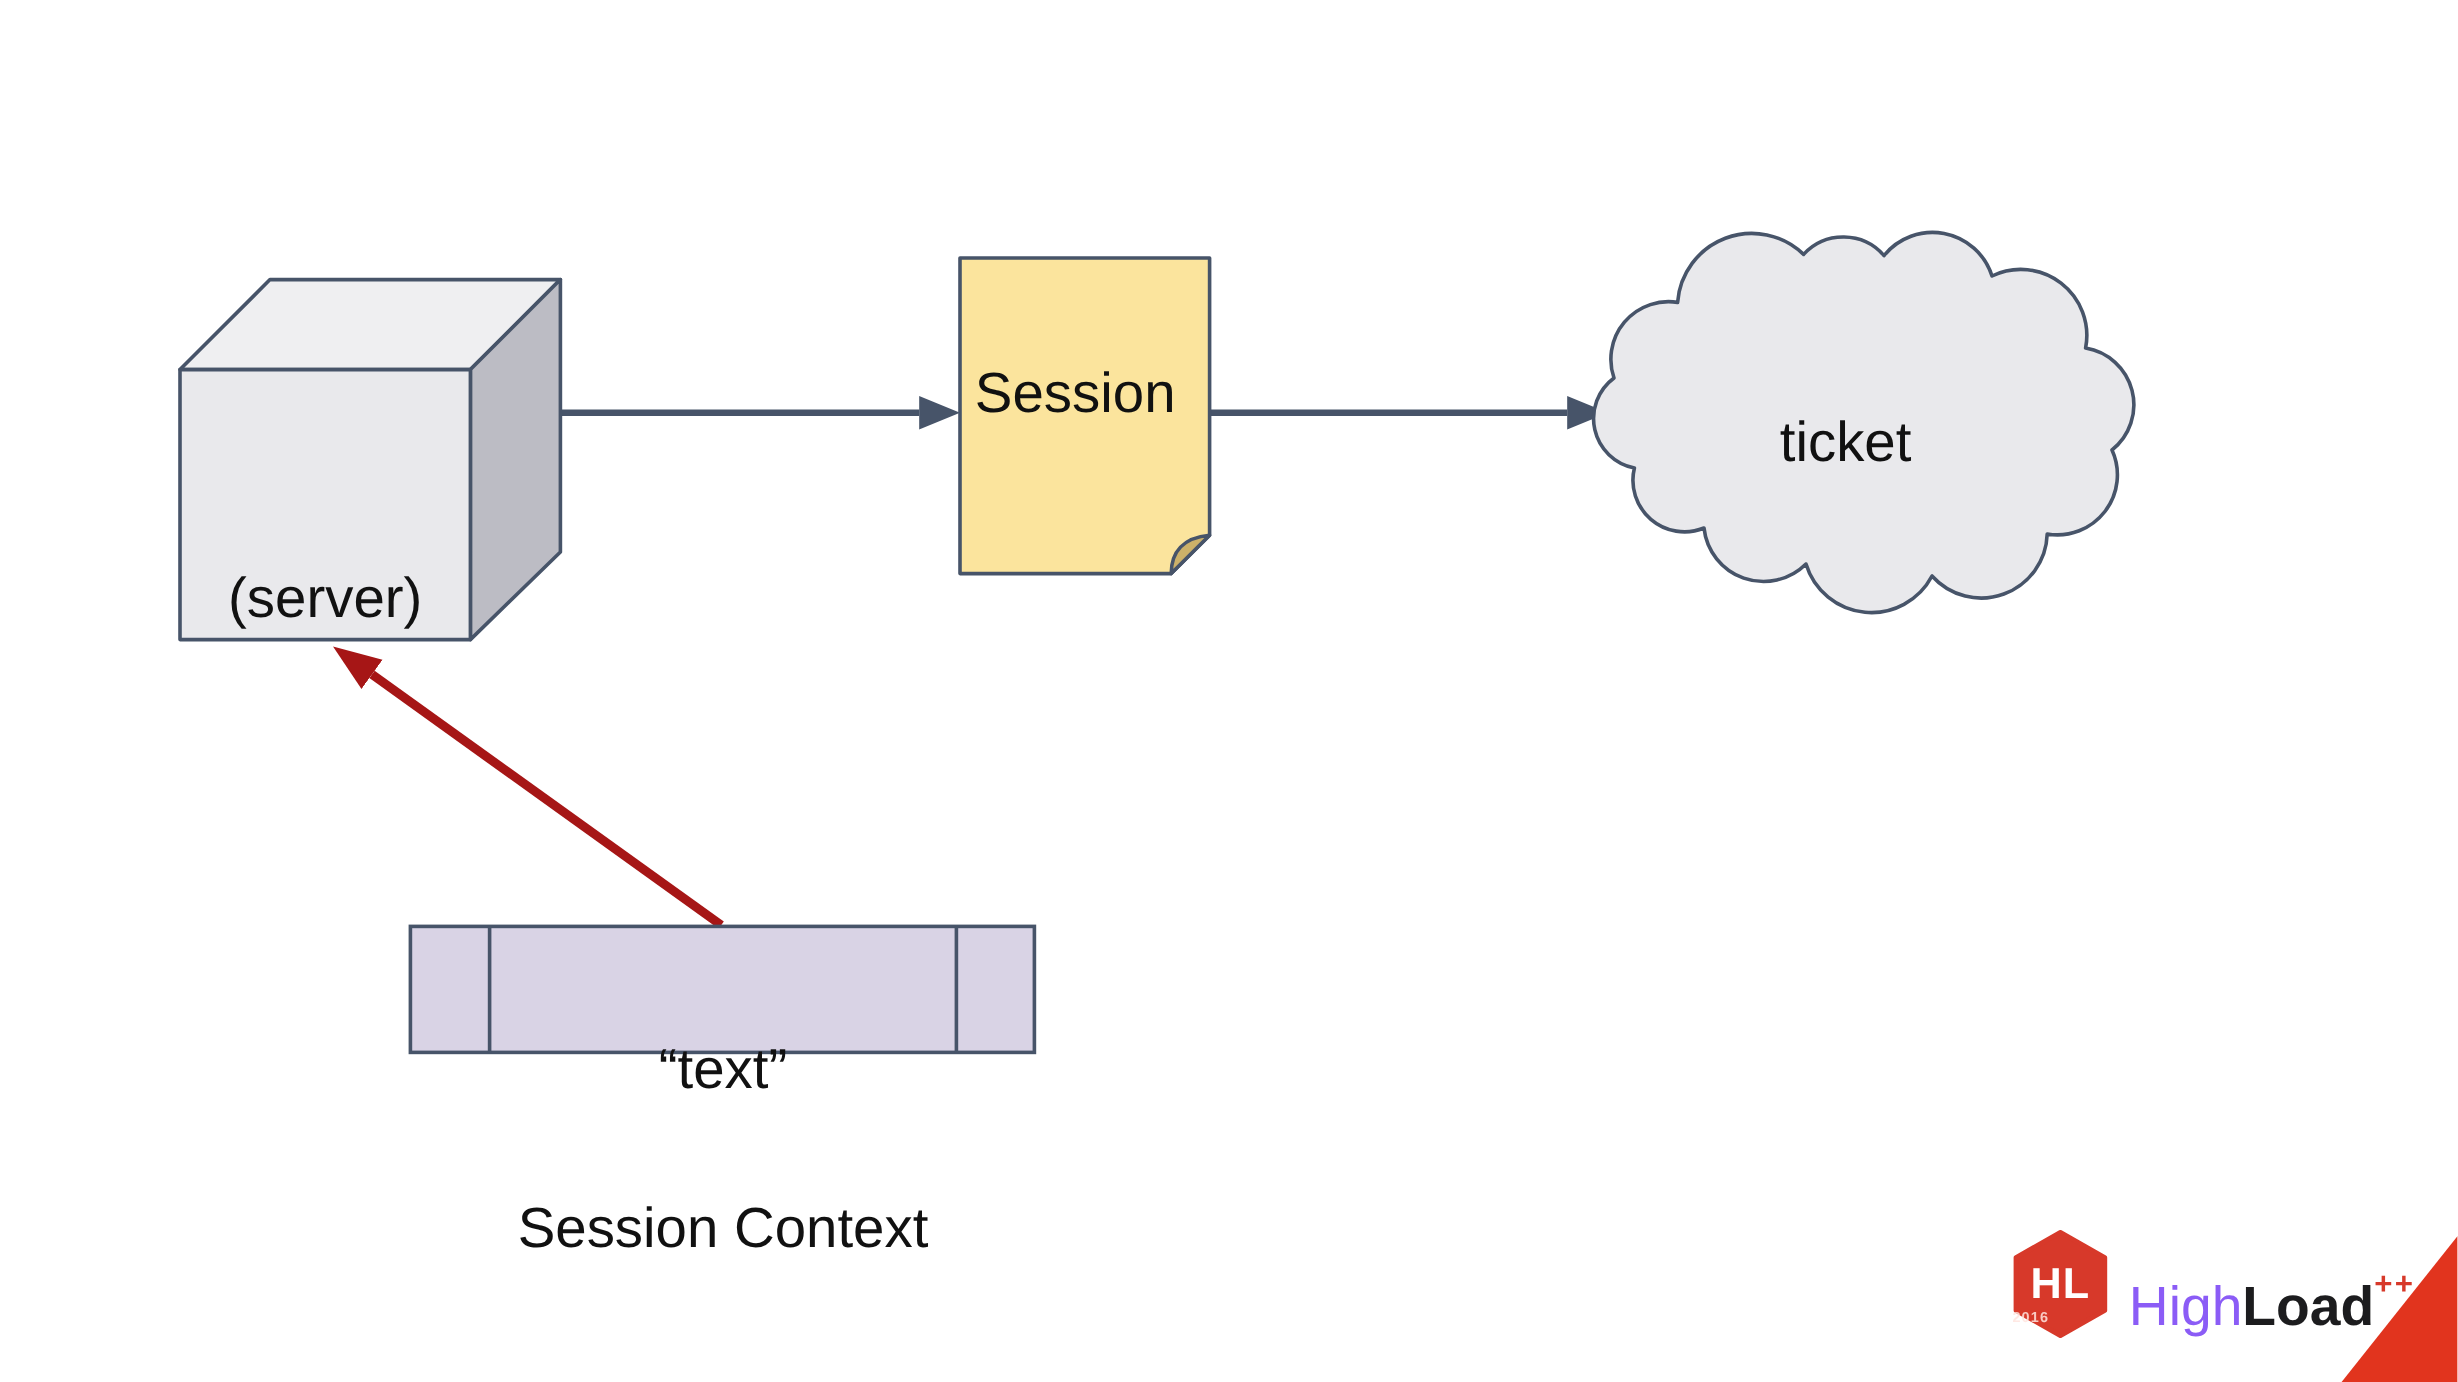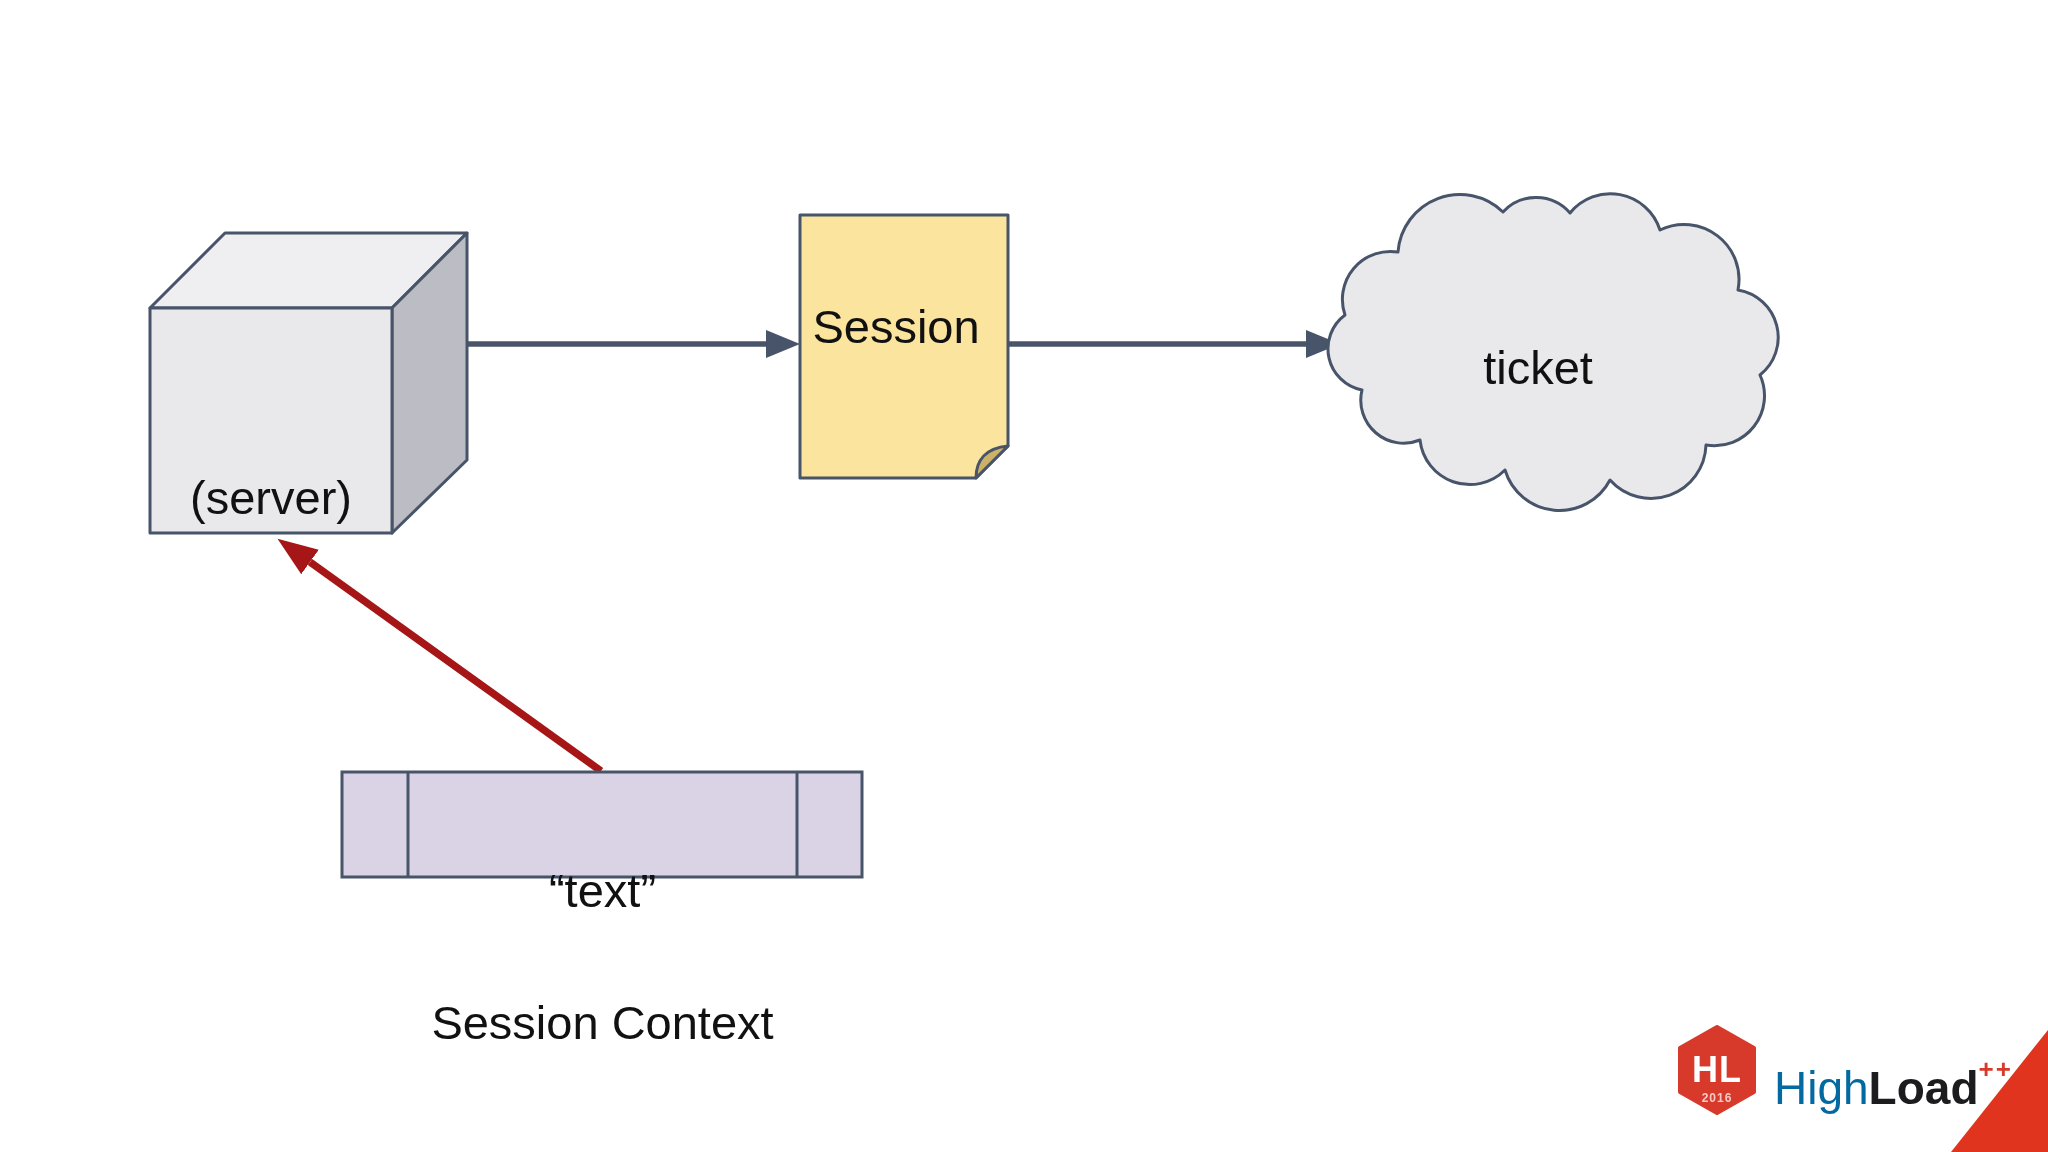--- a/index.html
+++ b/index.html
@@ -41,35 +41,35 @@
     text-align: center;
     color: #ffffff;
     font-size: 36px;
     font-weight: bold;
     letter-spacing: 1px;
   }
   #hl-badge-year {
     position: absolute;
     left: 0; top: 66px;
     width: 80px;
-    text-align: center;
+    text-align: left;
     color: rgba(255, 228, 222, 0.85);
     font-size: 12px;
     font-weight: bold;
     letter-spacing: 1px;
   }
   #brand-text {
     position: absolute;
     left: 97px;
     top: 31px;
     font-size: 46px;
     line-height: 1;
     white-space: nowrap;
   }
-  #brand-high { color: #0369a1; font-weight: 400; }
+  #brand-high { color: #8b5cf6; font-weight: 400; }
   #brand-load { color: #1c1c1e; font-weight: bold; }
   #brand-plus {
     color: #d7392a;
     font-weight: bold;
     font-size: 26px;
     vertical-align: 26px;
     letter-spacing: 2px;
   }
 </style>
 </head>

